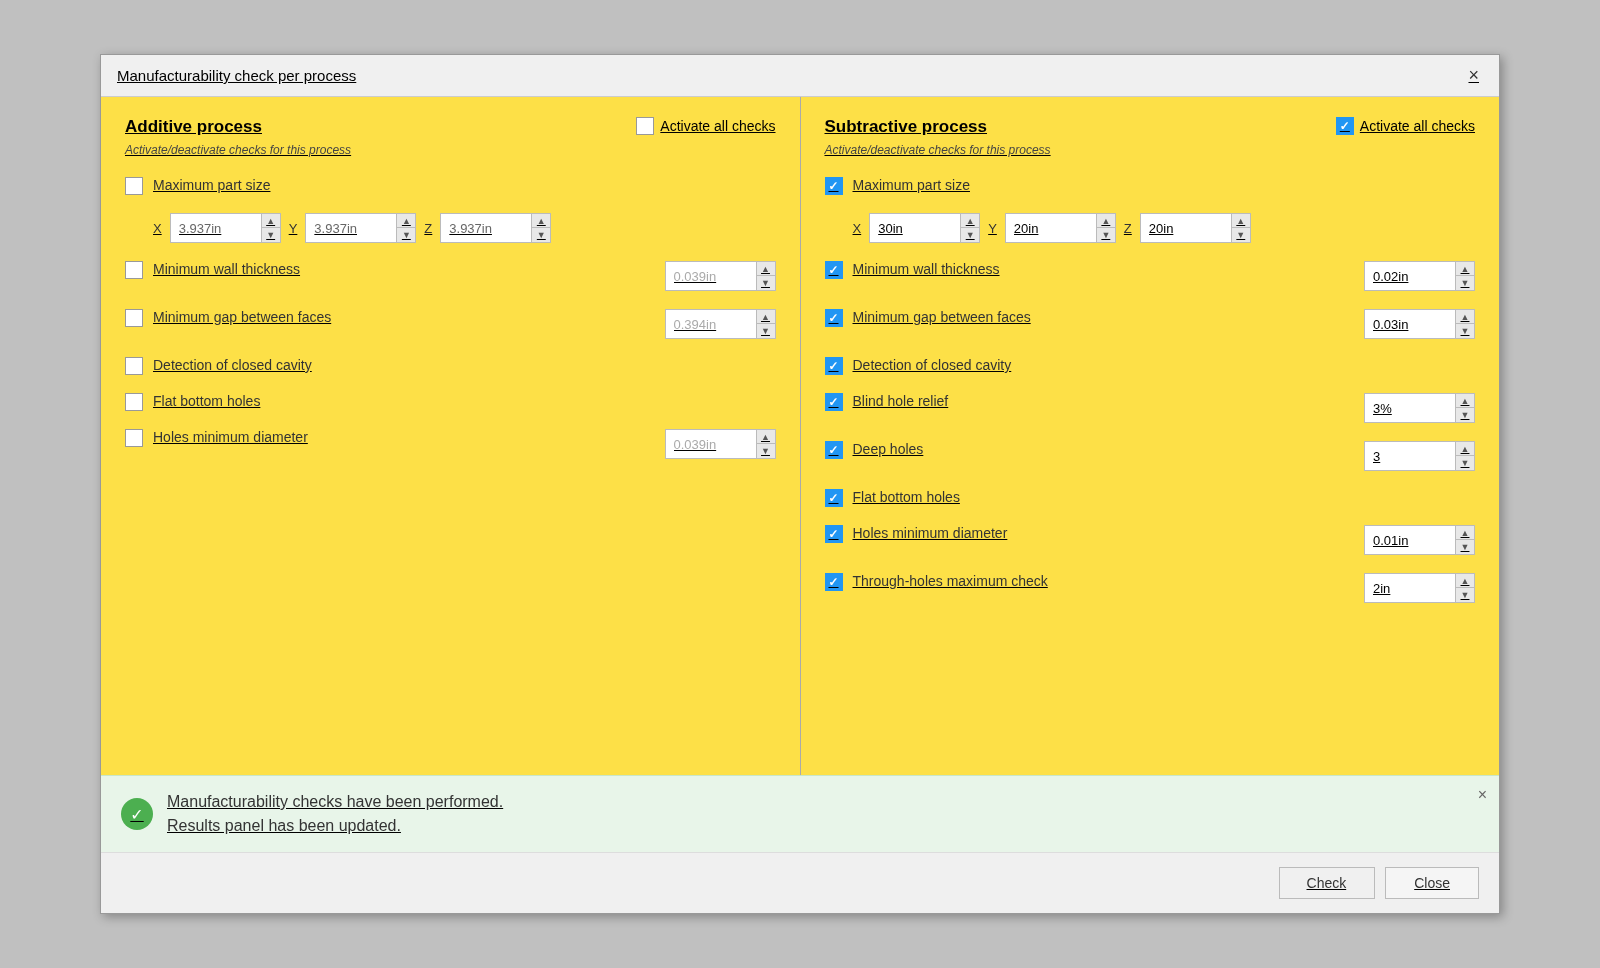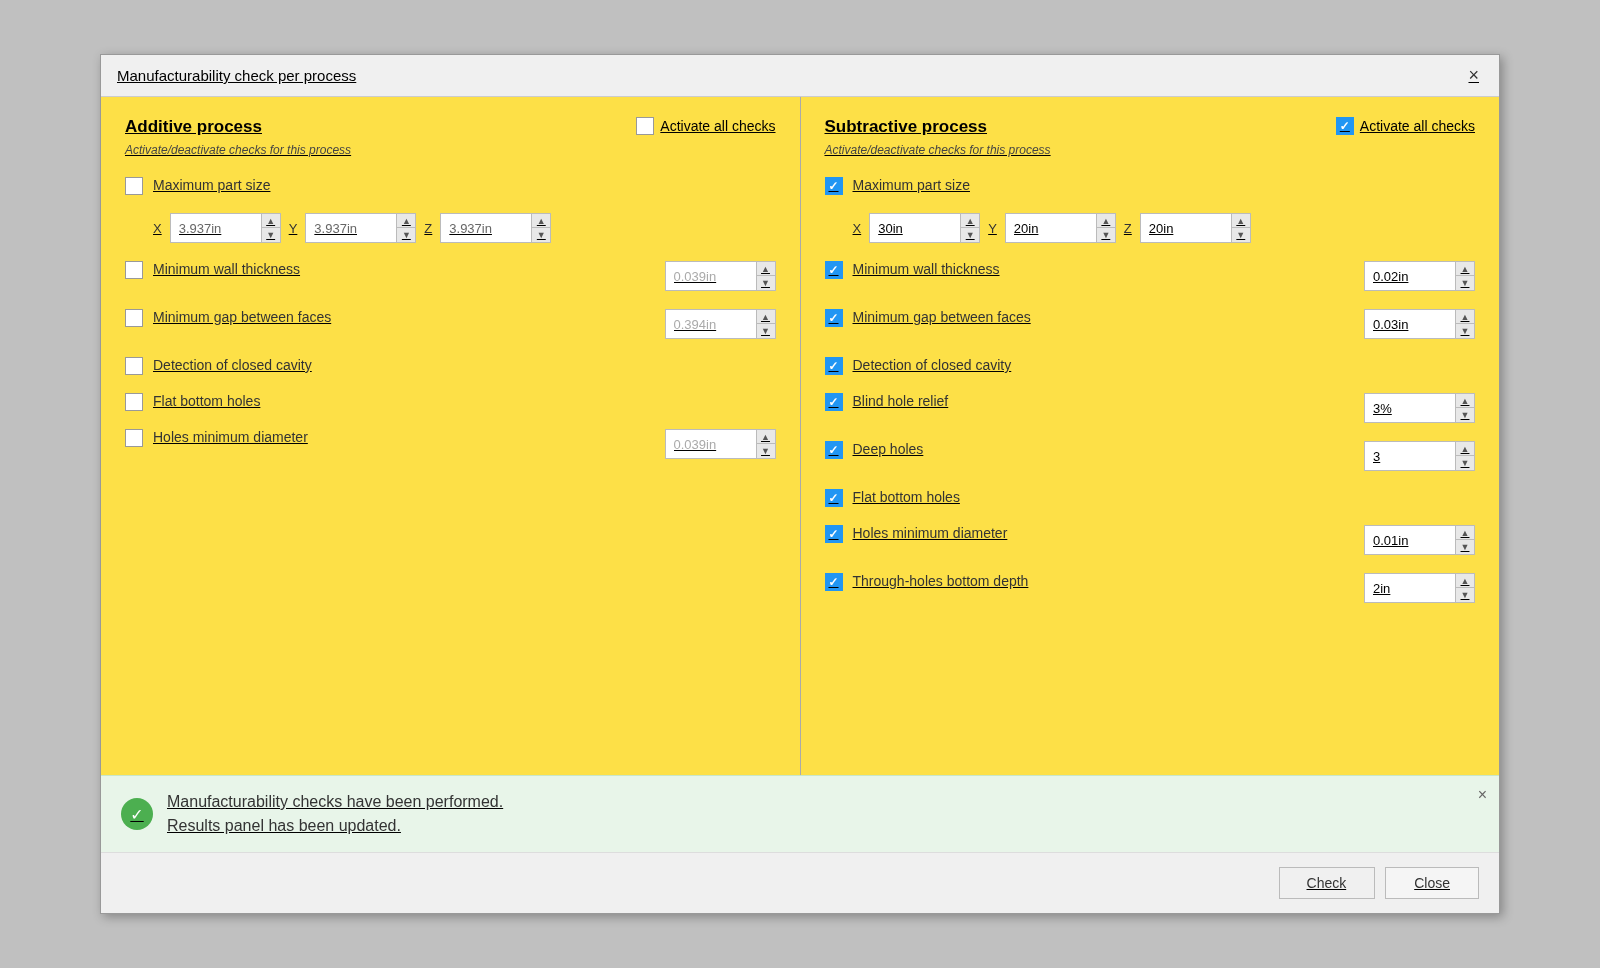--- a/index.html
+++ b/index.html
@@ -424,21 +424,21 @@
           <input type="text" class="active-val" readonly="" value="0.01in" style="">
           <div class="spinner-buttons">
             <button class="spinner-btn">▲</button>
             <button class="spinner-btn">▼</button>
           </div>
         </div>
       </div>
 
       <div class="row">
         <div class="checkbox-custom checked"></div>
-        <span class="row-label">Through-holes bottom depth</span>
+        <span class="row-label">Through-holes maximum check</span>
         <div class="spinner-input spinner-right">
           <input type="text" class="active-val" readonly="" value="2in" style="">
           <div class="spinner-buttons">
             <button class="spinner-btn">▲</button>
             <button class="spinner-btn">▼</button>
           </div>
         </div>
       </div>
     </div>
   </div>

